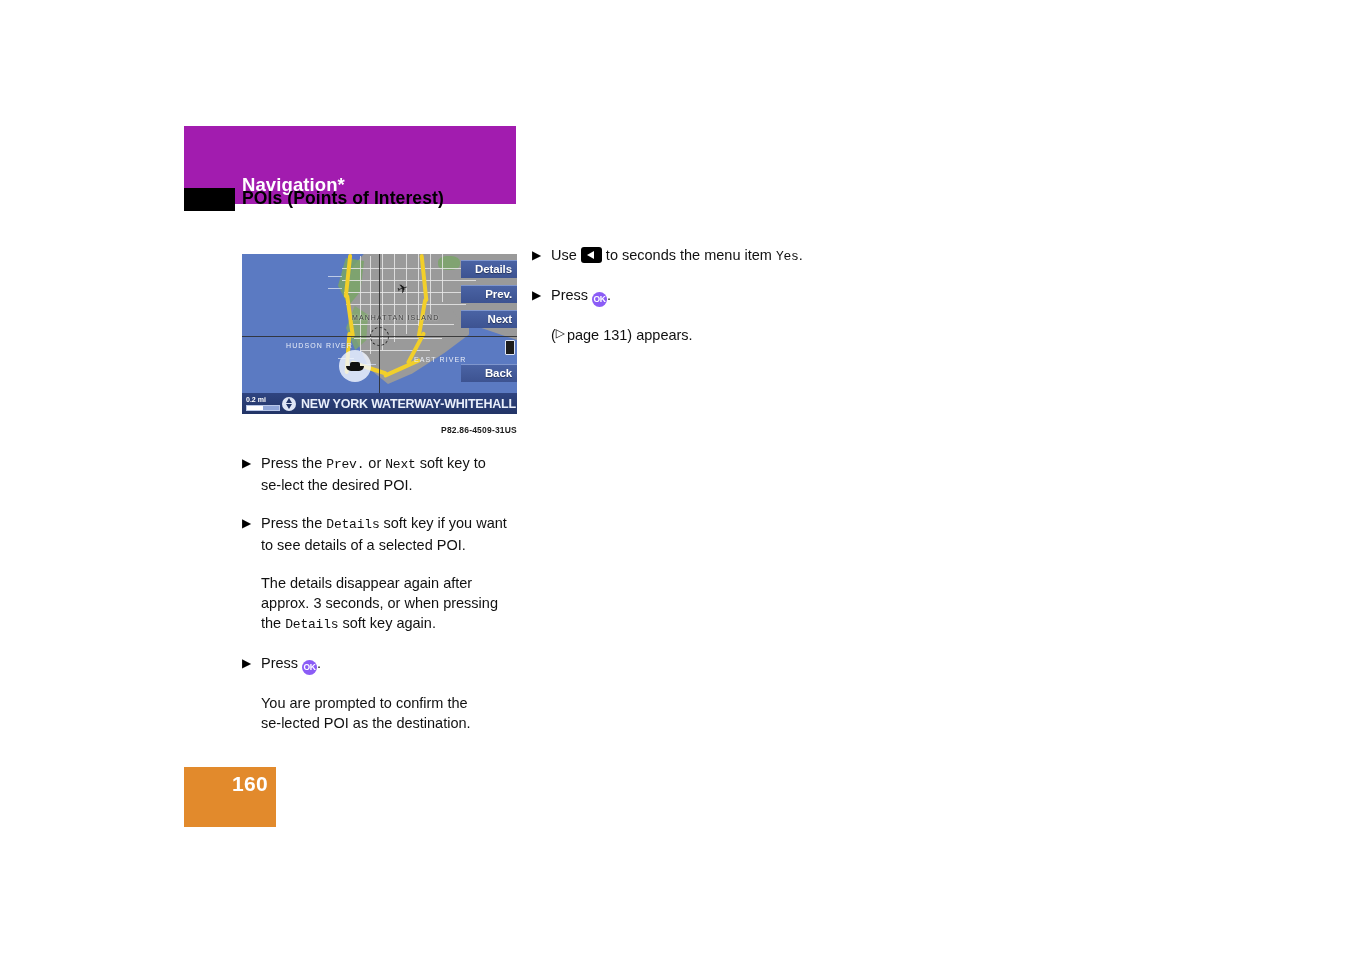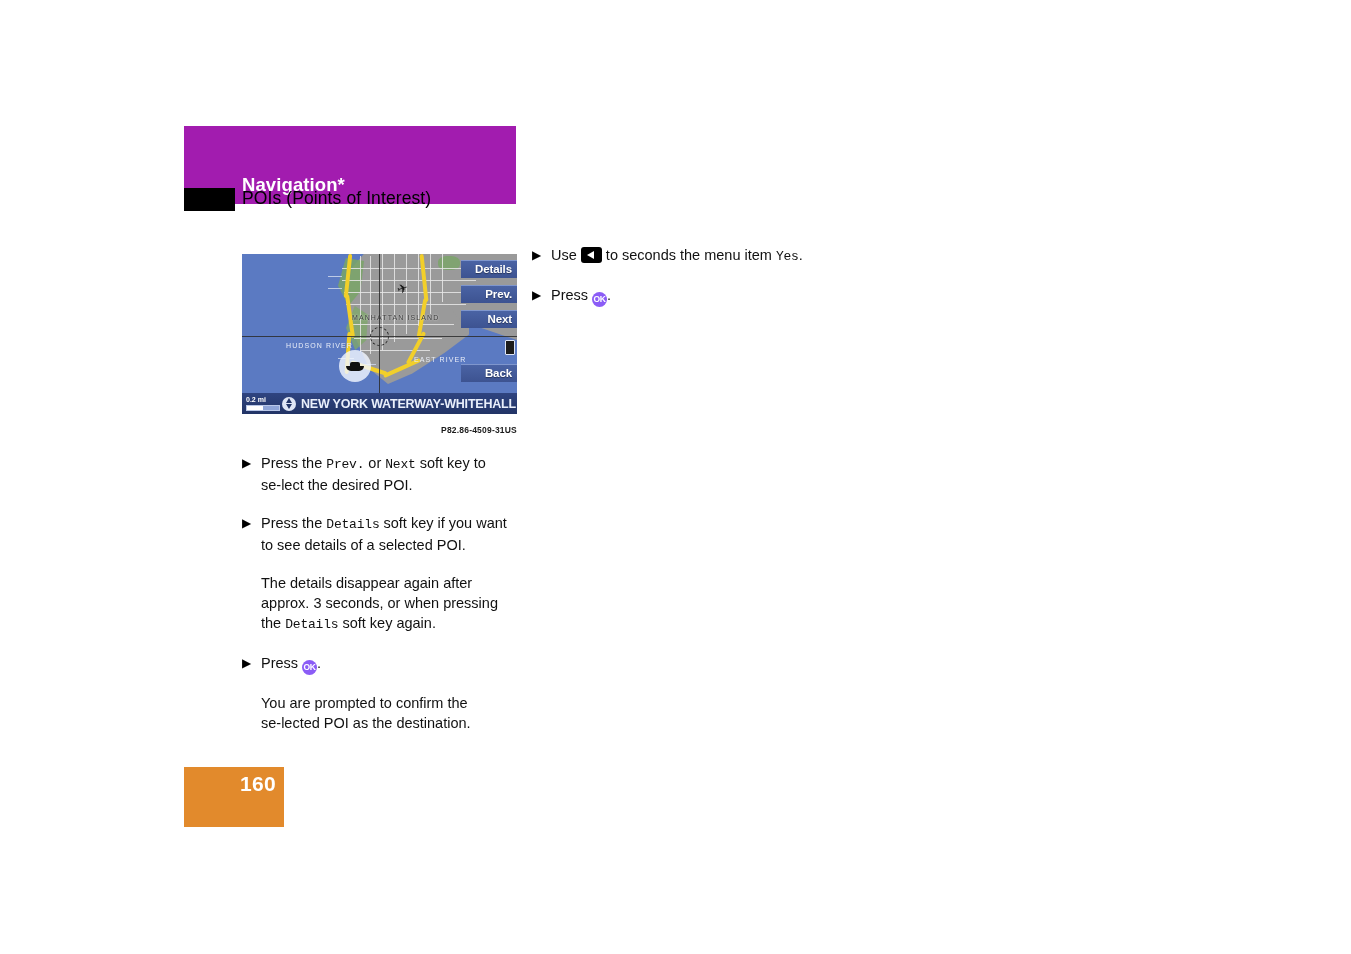--- a/index.html
+++ b/index.html
@@ -39,21 +39,21 @@
     top: 188px;
     width: 51px;
     height: 23px;
     background: #000000;
   }
   #section-title {
     position: absolute;
     left: 242px;
     top: 188px;
     font-size: 17.5px;
-    font-weight: normal;
+    font-weight: bold;
     color: #000000;
     letter-spacing: 0.1px;
   }
 
   
   #col-left {
     position: absolute;
     left: 242px;
     top: 254px;
     width: 275px;
@@ -370,21 +370,21 @@
     font-size: 12px;
     color: #111;
     line-height: 1;
   }
 
   
   #page-box {
     position: absolute;
     left: 184px;
     top: 767px;
-    width: 100px;
+    width: 92px;
     height: 60px;
     background: #e28a2c;
   }
   #page-number {
     position: absolute;
     right: 8px;
     top: 5px;
     color: #ffffff;
     font-size: 21px;
     font-weight: bold;
@@ -503,18 +503,19 @@
     <div class="bullet">▶</div>
     <div class="step-text"><span>Use </span><span class="key-left"></span><span> to seconds the menu item </span><span class="mono">Yes</span><span>.</span></div>
   </div>
 
   <div class="step">
     <div class="bullet">▶</div>
     <div class="step-text"><span>Press </span><span class="key-ok">OK</span><span>.</span></div>
   </div>
 
   <div class="para">
+    <div><span>(</span><span class="ref-tri"></span>&nbsp;<span>page 131</span><span>) appears.</span></div>
   </div>
 </div>
 
 <div id="page-box">
   <div id="page-number">160</div>
 </div>
 
 </body></html>

